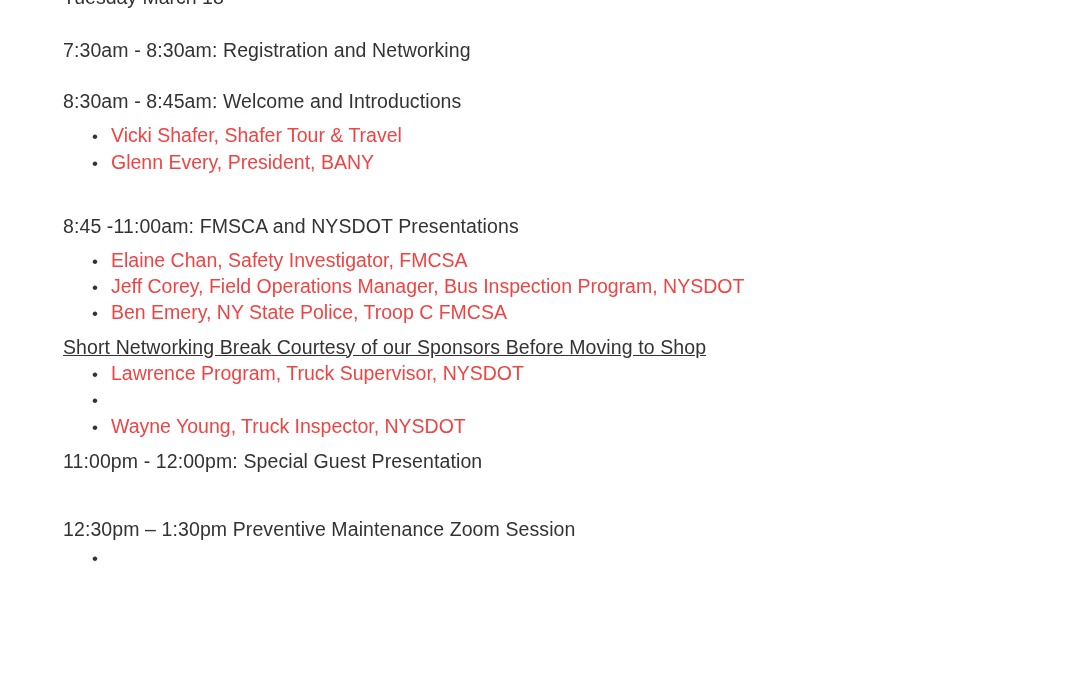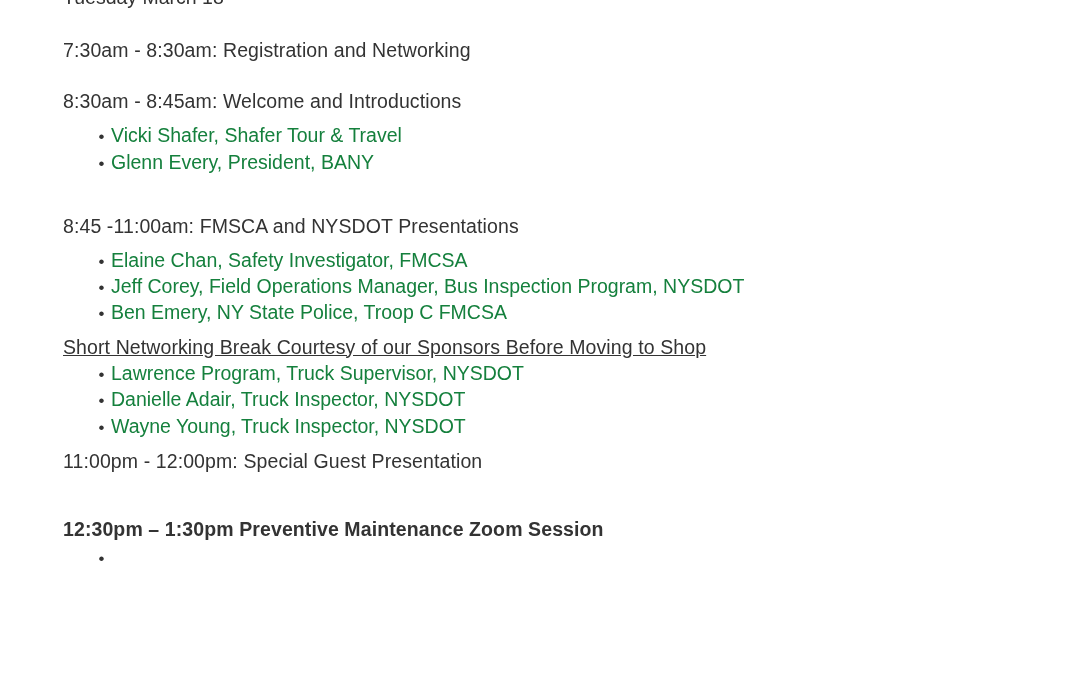--- a/index.html
+++ b/index.html
@@ -13,21 +13,20 @@
     overflow: hidden;
     font-family: "Liberation Sans", sans-serif;
     color: #333333;
   }
   #doc {
     position: relative;
     width: 1057px;
     height: 675px;
     padding: 16px;
     box-sizing: border-box;
-    text-align: center;
   }
   .agenda {
     position: absolute;
     left: 0;
     top: -12px;
     width: 1080px;
   }
   .line {
     font-size: 19.5px;
     line-height: 1.0;
@@ -61,21 +60,21 @@
   .bullets li .dot {
     width: 19px;
     flex: 0 0 19px;
     font-size: 17px;
     line-height: 1;
     color: #333333;
   }
   .bullets li .btext {
     font-size: 19.5px;
     line-height: 1.0;
-    color: #15803d;
+    color: #ef4444;
     white-space: pre;
   }
   .clipped-top {
     position: absolute;
     left: 63px;
     top: -14px;
     font-size: 19.5px;
     color: #333333;
     white-space: pre;
     overflow: hidden;
@@ -129,34 +128,33 @@
     <div class="line head" style="height:35px;text-decoration:underline;">
       <span>Short Networking Break Courtesy of our Sponsors Before Moving to Shop</span>
     </div>
     <ul class="bullets">
       <li style="height:26px;">
         <span class="dot">•</span>
         <span class="btext">Lawrence Program, Truck Supervisor, NYSDOT</span>
       </li>
       <li style="height:26px;">
         <span class="dot">•</span>
-        <span class="btext">Danielle Adair, Truck Inspector, NYSDOT</span>
       </li>
       <li style="height:27px;">
         <span class="dot">•</span>
         <span class="btext">Wayne Young, Truck Inspector, NYSDOT</span>
       </li>
     </ul>
 
     <div class="line head" style="height:35px;">
       <span>11:00pm - 12:00pm: Special Guest Presentation</span>
     </div>
 
 
-    <div class="line head" style="height:68px;font-weight:bold;">
+    <div class="line head" style="height:68px;">
       <span>12:30pm – 1:30pm Preventive Maintenance Zoom Session</span>
     </div>
     <ul class="bullets">
       <li style="height:28px;">
         <span class="dot">•</span>
       </li>
     </ul>
 
     <div class="line head" style="height:68px;">
       

